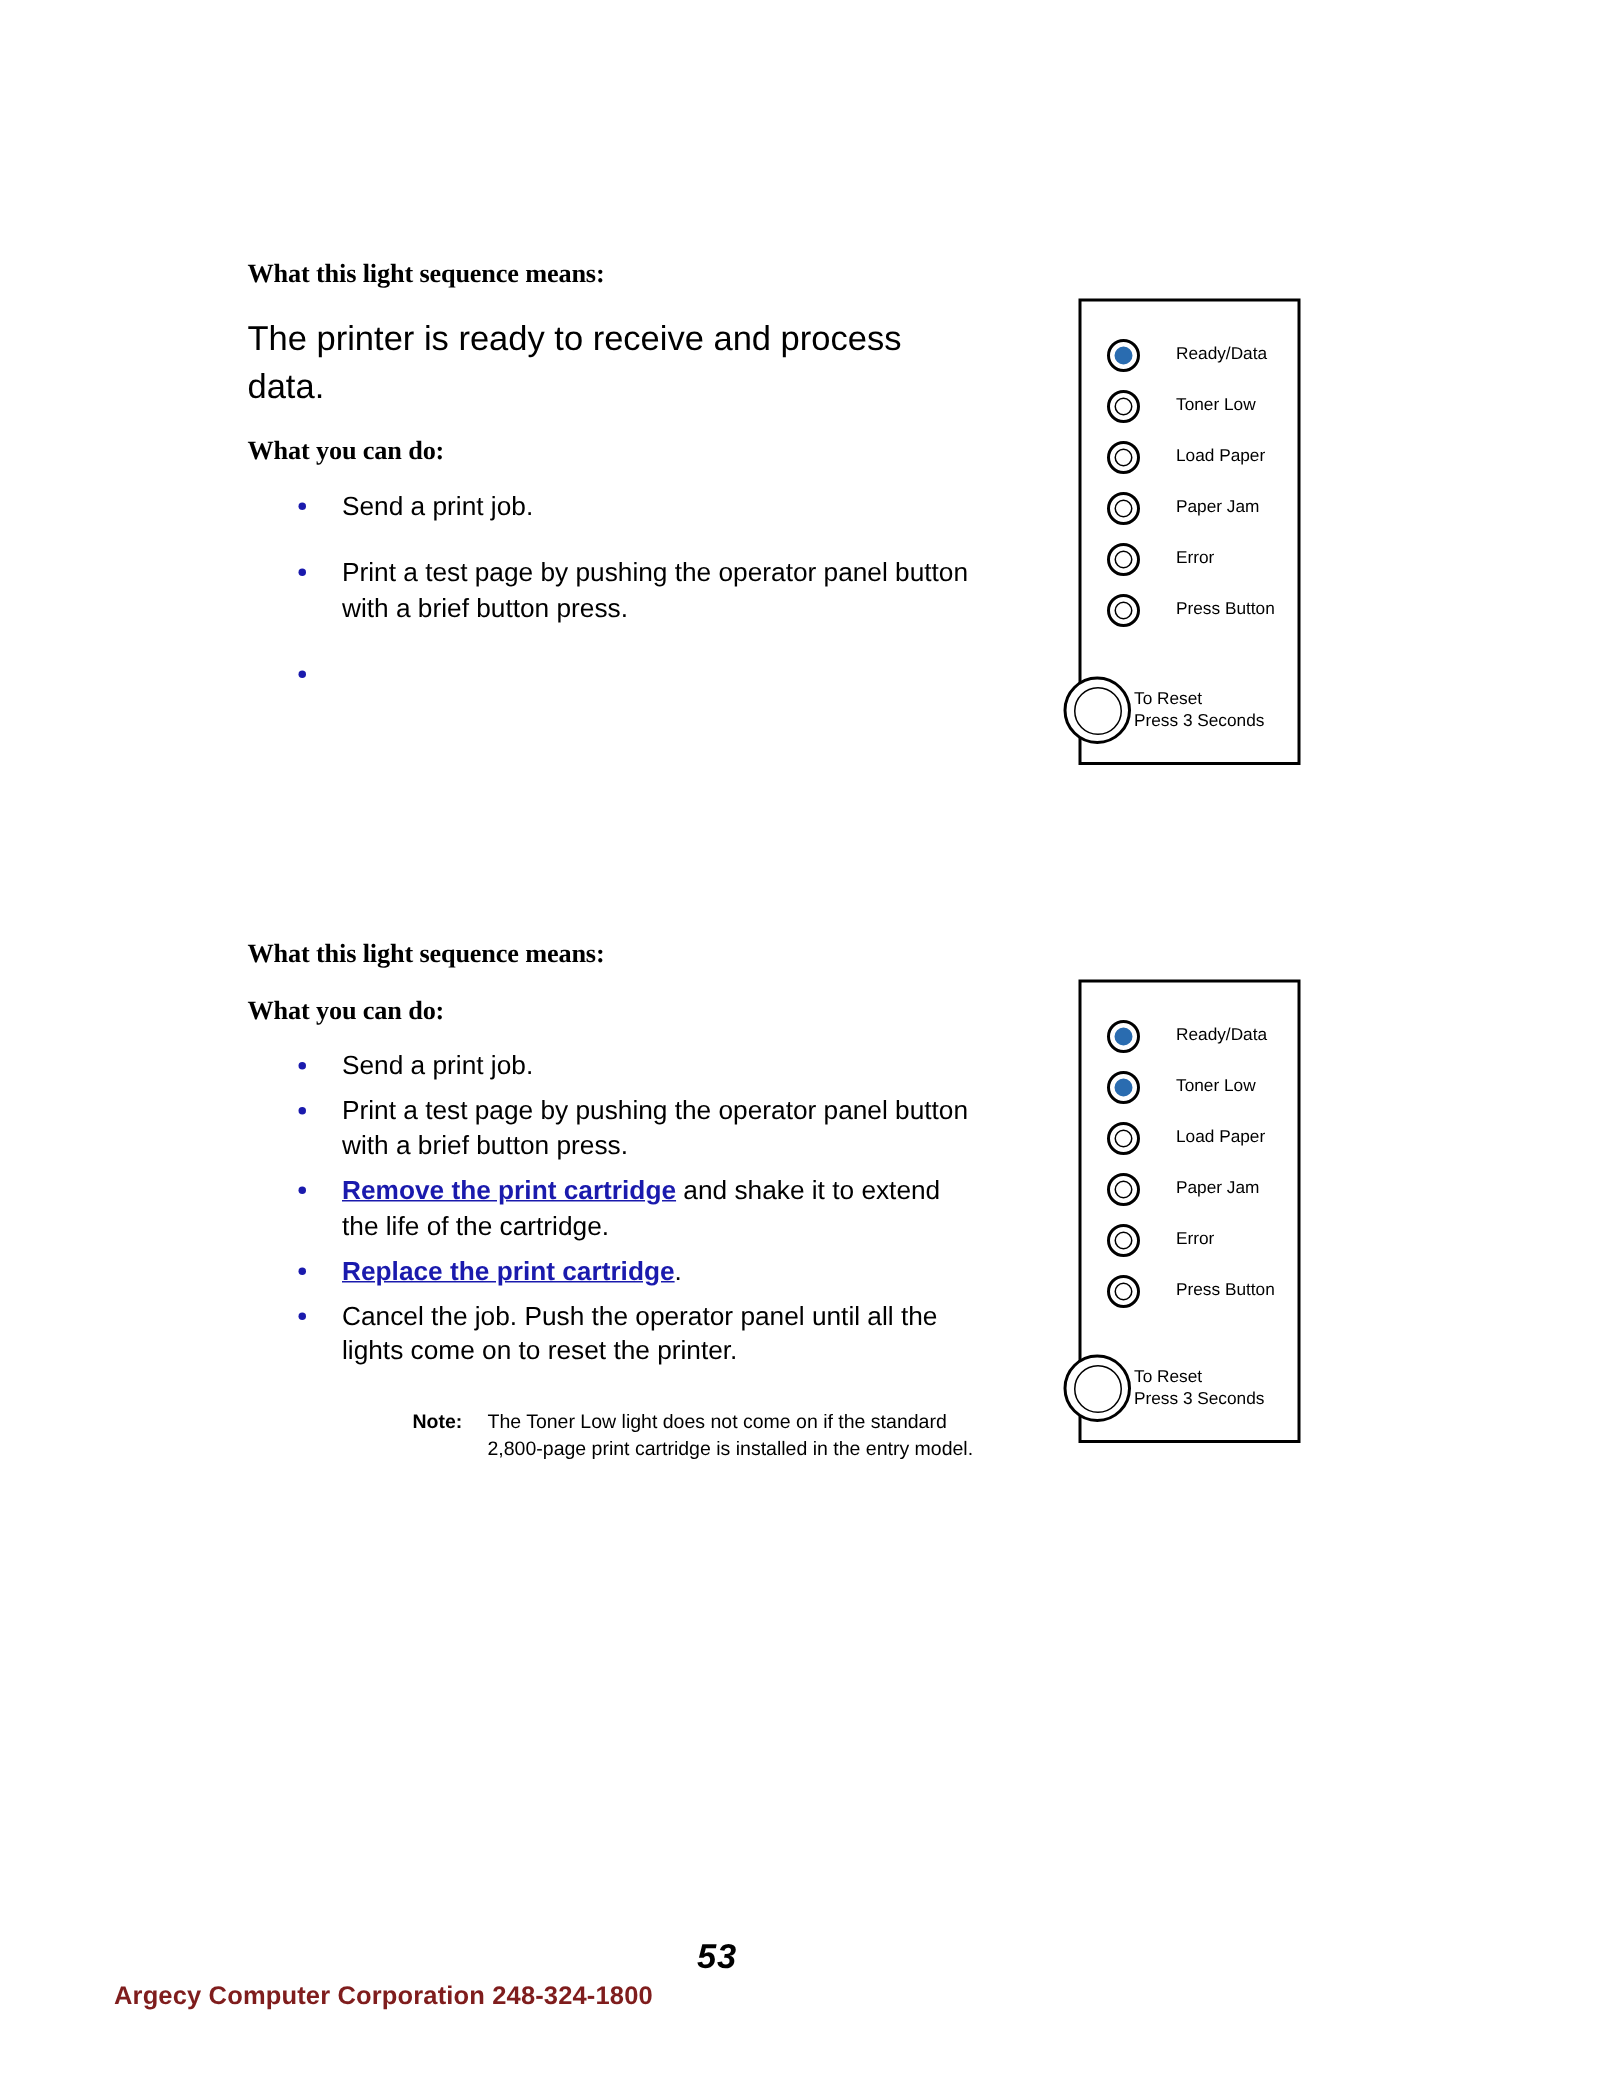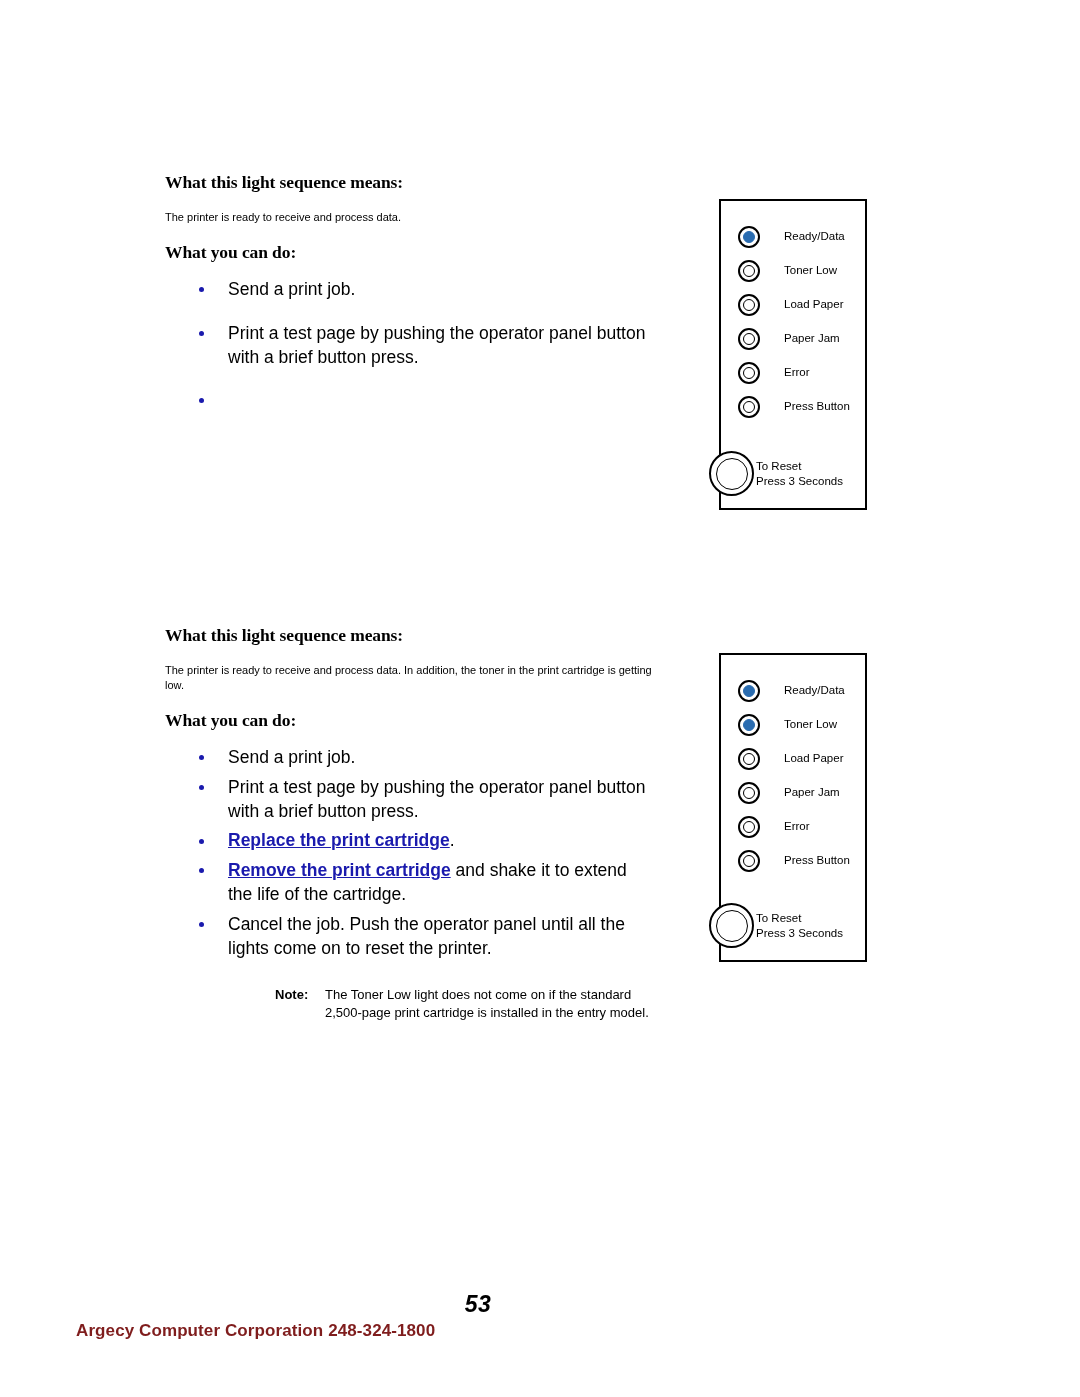--- a/index.html
+++ b/index.html
@@ -35,21 +35,21 @@
     font-size: 17.5px;
     font-weight: bold;
     letter-spacing: -0.1px;
     margin: 0 0 16px 0;
     line-height: 1.25;
     font-family: Liberation Serif, serif;
   }
   .heading.tight { margin-bottom: 14px; }
 
   .para {
-    font-size: 11px;
+    font-size: 23px;
     font-weight: normal;
     line-height: 1.38;
     margin: 0 0 17px 0;
   }
 
   .bullet-list {
     list-style: none;
     margin: 0;
     padding: 0;
   }
@@ -219,48 +219,47 @@
         <span>Print a test page by pushing the operator panel button with a brief button press.</span>
       </li>
       <li>
         <span class="dot"></span>
       </li>
     </ul>
   </div>
 
   <div class="section" id="section-2">
     <p class="heading">What this light sequence means:</p>
-    <p class="para">The printer is ready to receive and process data. In addition, the toner in the print cartridge is getting low.</p>
     <p class="heading tight">What you can do:</p>
     <ul class="bullet-list list-tight">
       <li>
         <span class="dot"></span>
         <span>Send a print job.</span>
       </li>
       <li>
         <span class="dot"></span>
         <span>Print a test page by pushing the operator panel button with a brief button press.</span>
       </li>
       <li>
         <span class="dot"></span>
+        <a class="lnk" href="#">Remove the print cartridge</a><span> and shake it to extend the life of the cartridge.</span>
+      </li>
+      <li>
+        <span class="dot"></span>
         <a class="lnk" href="#">Replace the print cartridge</a><span>.</span>
-      </li>
-      <li>
-        <span class="dot"></span>
-        <a class="lnk" href="#">Remove the print cartridge</a><span> and shake it to extend the life of the cartridge.</span>
       </li>
       <li>
         <span class="dot"></span>
         <span>Cancel the job. Push the operator panel until all the lights come on to reset the printer.</span>
       </li>
     </ul>
 
     <div class="note">
       <span class="note-label">Note:</span>
-      <span class="note-body">The Toner Low light does not come on if the standard 2,500-page print cartridge is installed in the entry model.</span>
+      <span class="note-body">The Toner Low light does not come on if the standard 2,800-page print cartridge is installed in the entry model.</span>
     </div>
   </div>
 
   <div class="panel" id="panel-1">
     <div class="led-row" style="top:25px">
       <span class="led on">
           <span class="core"></span>
         </span>
       <span class="led-label">Ready/Data</span>
     </div>

